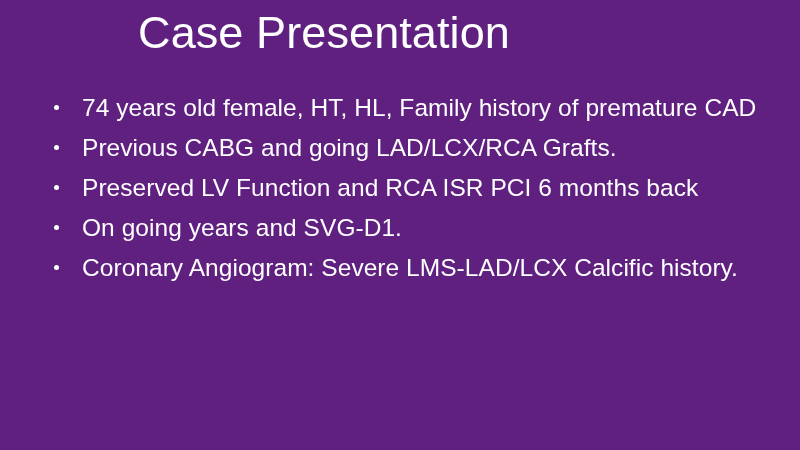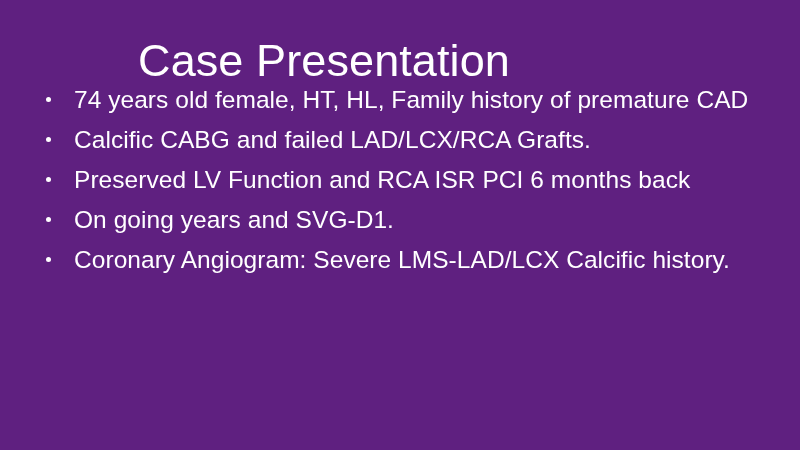--- a/index.html
+++ b/index.html
@@ -25,29 +25,28 @@
     top: 6px;
     left: 0;
     width: 648px;
     text-align: center;
     color: #FFFFFF;
     font-size: 45px;
     font-weight: 300;
     line-height: 54px;
     letter-spacing: 0.1px;
     white-space: nowrap;
-    margin-top: 28px;
   }
   #bullet-list {
     position: absolute;
     top: 76px;
     left: 30px;
     width: 748px;
     list-style: none;
-    margin: 4px;
+    margin: 12px;
     padding: 0;
   }
   .bullet-item {
     position: relative;
     padding-left: 40px;
     color: #FFFFFF;
     font-size: 24.5px;
     font-weight: 300;
     line-height: 40px;
     height: 40px;
@@ -77,21 +76,21 @@
 
   <ul id="bullet-list">
 
     <li class="bullet-item">
       <span class="bullet-marker"></span>
       <span class="bullet-text">74 years old female, HT, HL, Family history of premature CAD</span>
     </li>
 
     <li class="bullet-item">
       <span class="bullet-marker"></span>
-      <span class="bullet-text">Calcific CABG and failed LAD/LCX/RCA Grafts.</span>
+      <span class="bullet-text">Previous CABG and going LAD/LCX/RCA Grafts.</span>
     </li>
 
     <li class="bullet-item">
       <span class="bullet-marker"></span>
       <span class="bullet-text">Preserved LV Function and RCA ISR PCI 6 months back</span>
     </li>
 
     <li class="bullet-item">
       <span class="bullet-marker"></span>
       <span class="bullet-text">On going years and SVG-D1.</span>

